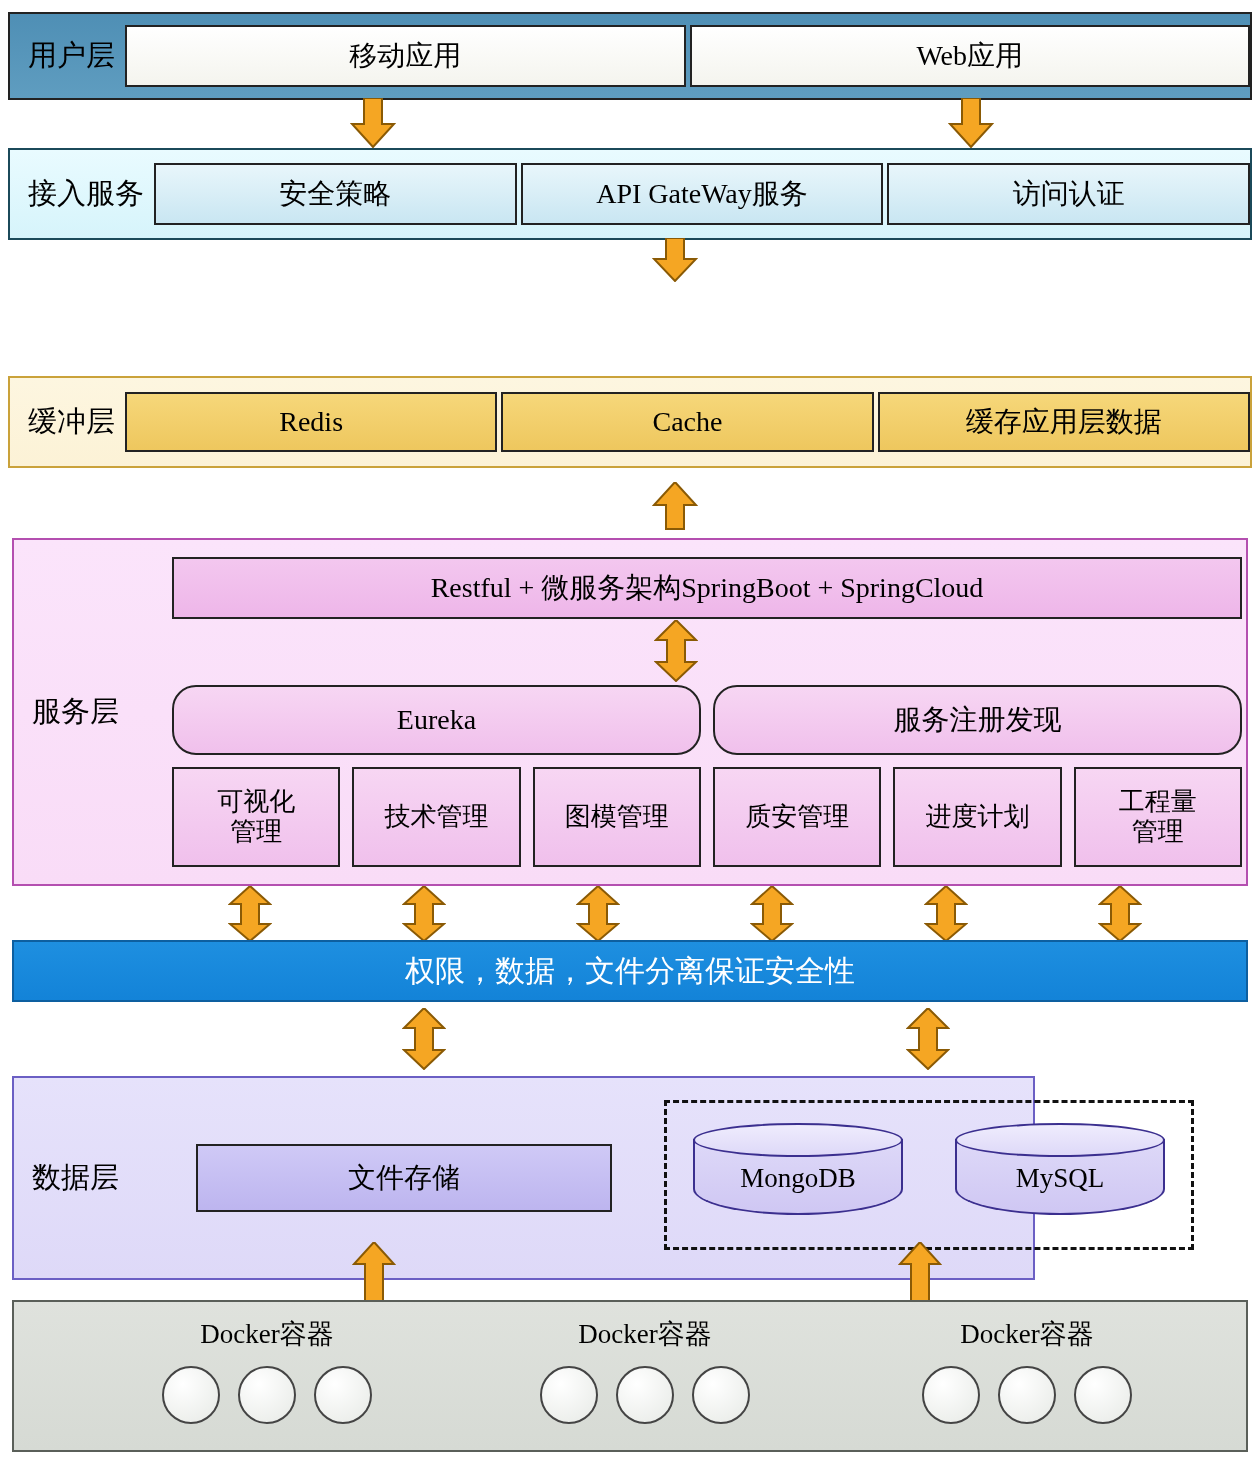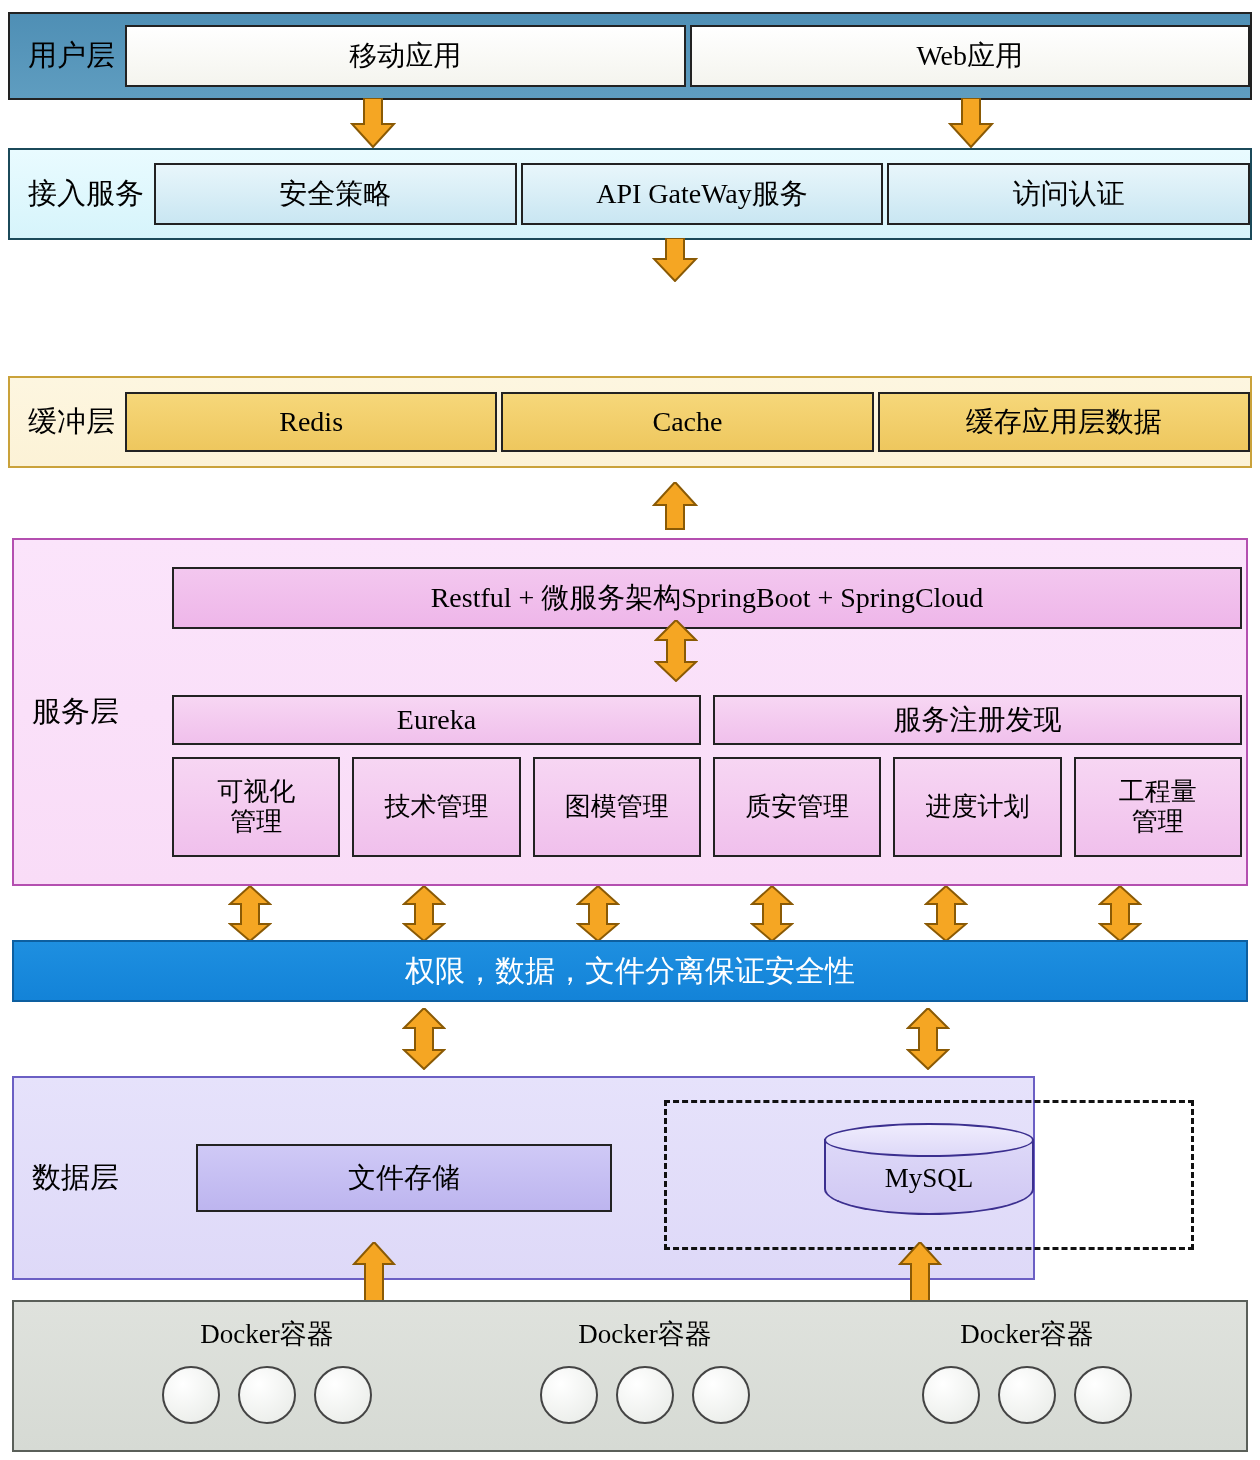--- a/index.html
+++ b/index.html
@@ -117,21 +117,21 @@
     height: 58px;
     background: linear-gradient(#f3c7ef, #eeb6e9);
     border: 2px solid #222;
     display: flex; align-items: center; justify-content: center;
     font-size: 28px;
   }
   .svc-row { display: flex; gap: 12px; }
   .svc-row .cell {
     background: linear-gradient(#f7d6f3, #f0c0ec);
   }
-  .svc-mid { height: 50px; flex: 1; }
+  .svc-mid { height: 70px; flex: 1; border-radius: 24px; }
   .svc-small { height: 100px; flex: 1; font-size: 26px; }
 
   
   #security-bar {
     left: 12px; top: 940px; width: 1236px; height: 62px;
     background: linear-gradient(#1e8fe0, #1383d8);
     border-color: #0d5fa0;
     justify-content: center;
   }
   #security-bar .bar-text {
@@ -356,20 +356,25 @@
   </div>
 
   <div class="band" id="data-layer">
     <div class="band-label">数据层</div>
     <div id="file-store">文件存储</div>
 
     <div id="db-group">
       <div class="cylinder">
         <div class="cyl-body"></div>
         <div class="cyl-top"></div>
+        <div class="cyl-label">MongoDB</div>
+      </div>
+      <div class="cylinder">
+        <div class="cyl-body"></div>
+        <div class="cyl-top"></div>
         <div class="cyl-label">MySQL</div>
       </div>
     </div>
   </div>
 
   <div class="arrow" style="left:352px; top:1242px;">
     <svg width="44" height="62" viewBox="0 0 44 62">
         <polygon points="22,0 42,22 31,22 31,61 13,61 13,22 2,22" fill="#F5A623" stroke="#8a5a05" stroke-width="2"></polygon>
       </svg>
   </div>

